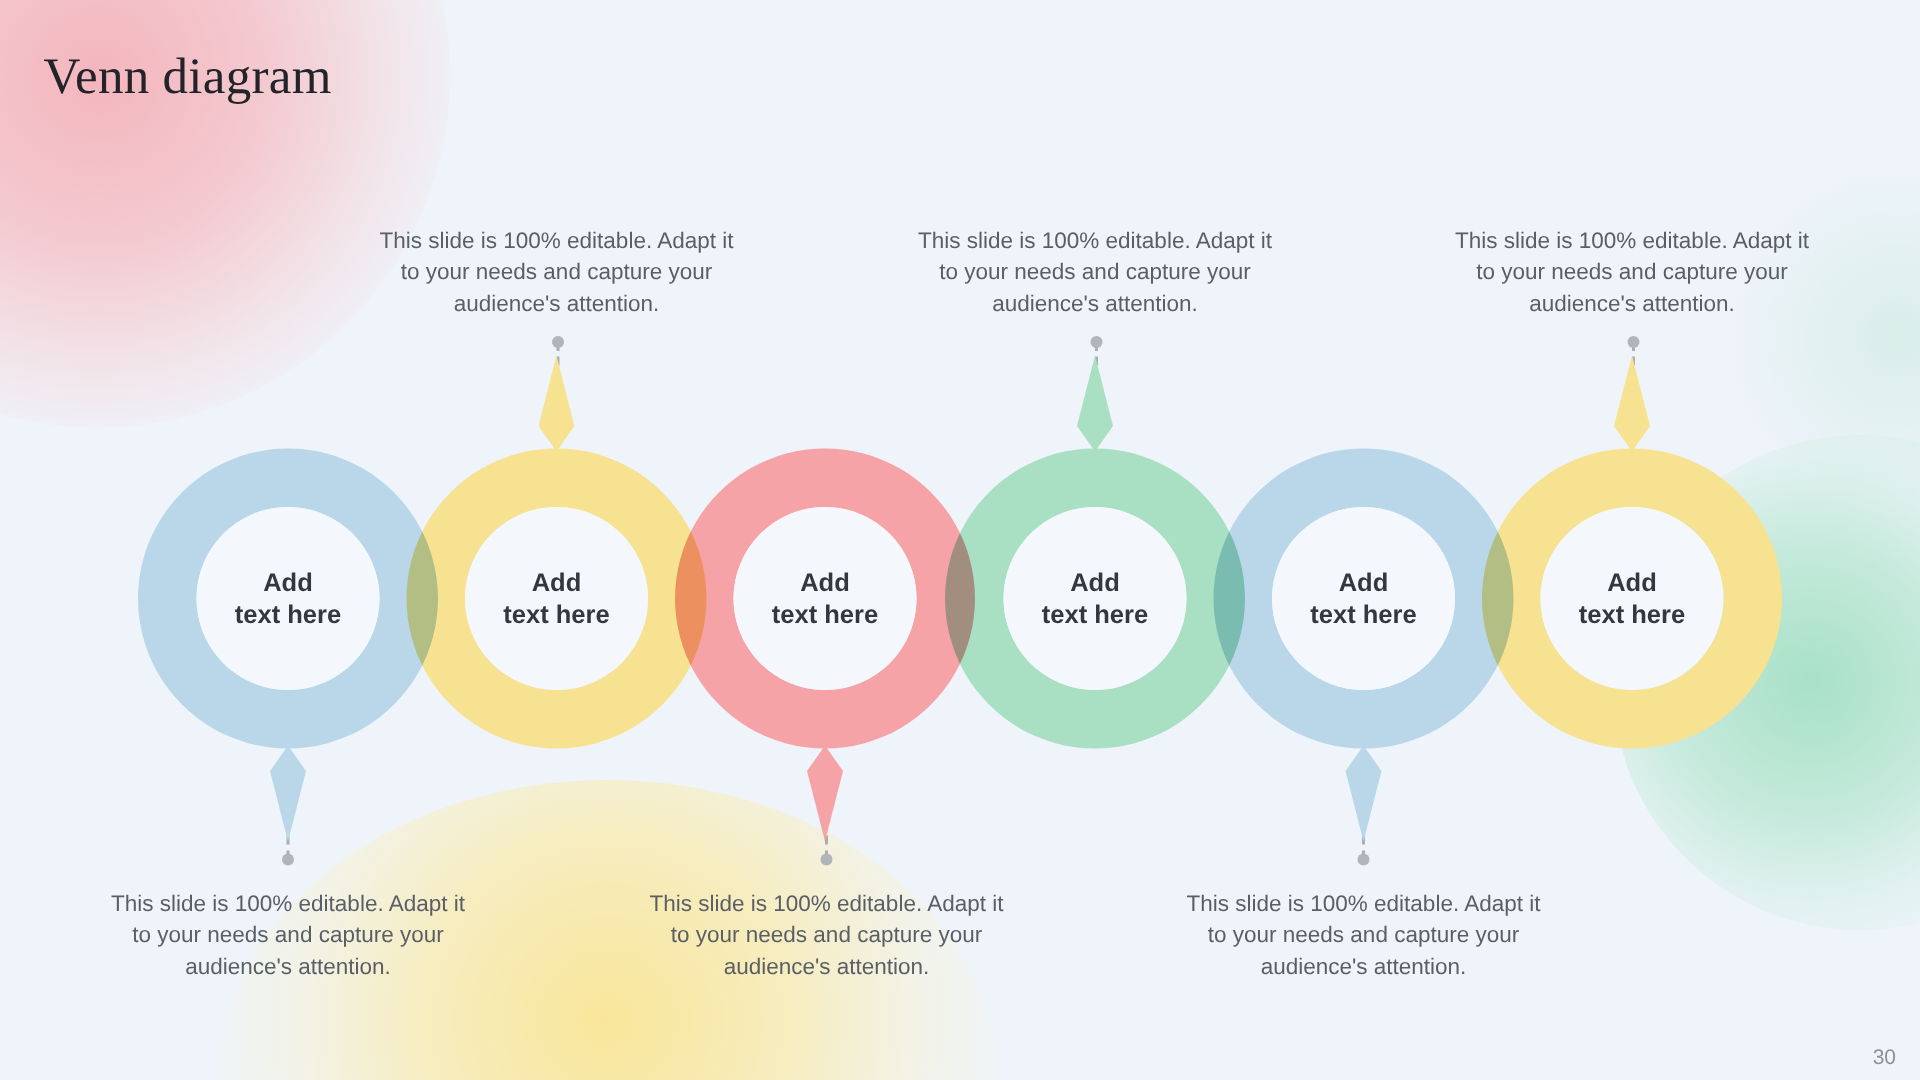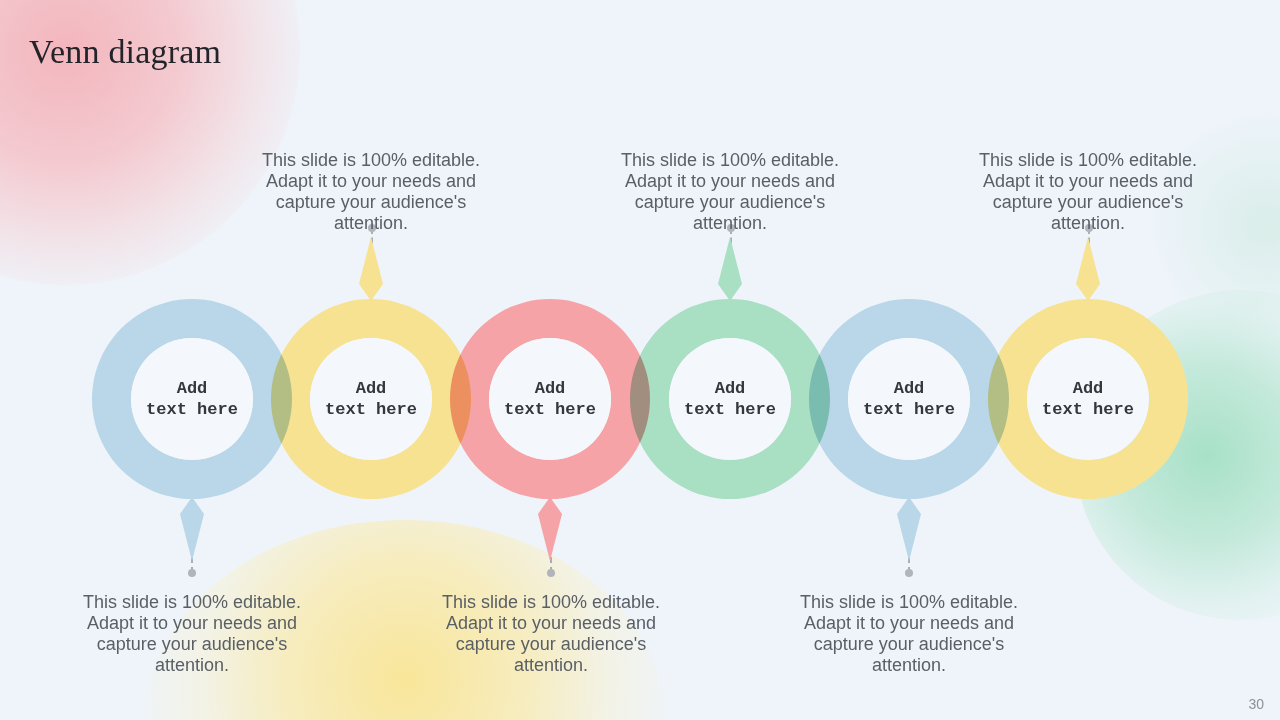--- a/index.html
+++ b/index.html
@@ -112,21 +112,21 @@
   .node .label {
     position: absolute;
     left: 0;
     top: 0;
     width: 200px;
     height: 200px;
     display: flex;
     flex-direction: column;
     align-items: center;
     justify-content: center;
-    font-family: Liberation Mono, monospace;
+    font-family: Liberation Sans, sans-serif;
     font-weight: bold;
     font-size: 17px;
     line-height: 21px;
     color: #33383f;
     text-align: center;
     z-index: 4;
     pointer-events: none;
   }
 
   
@@ -153,21 +153,21 @@
   }
   .stem .dot.top  { top: -4px; }
   .stem .dot.bot  { bottom: -4px; }
 
   
   .caption {
     position: absolute;
     z-index: 5;
     width: 250px;
     font-family: "Liberation Sans", sans-serif;
-    font-size: 18px;
+    font-size: 15px;
     line-height: 21px;
     color: #5a5f66;
     text-align: center;
   }
 
   
   #page-number {
     position: absolute;
     right: 16px;
     bottom: 8px;

